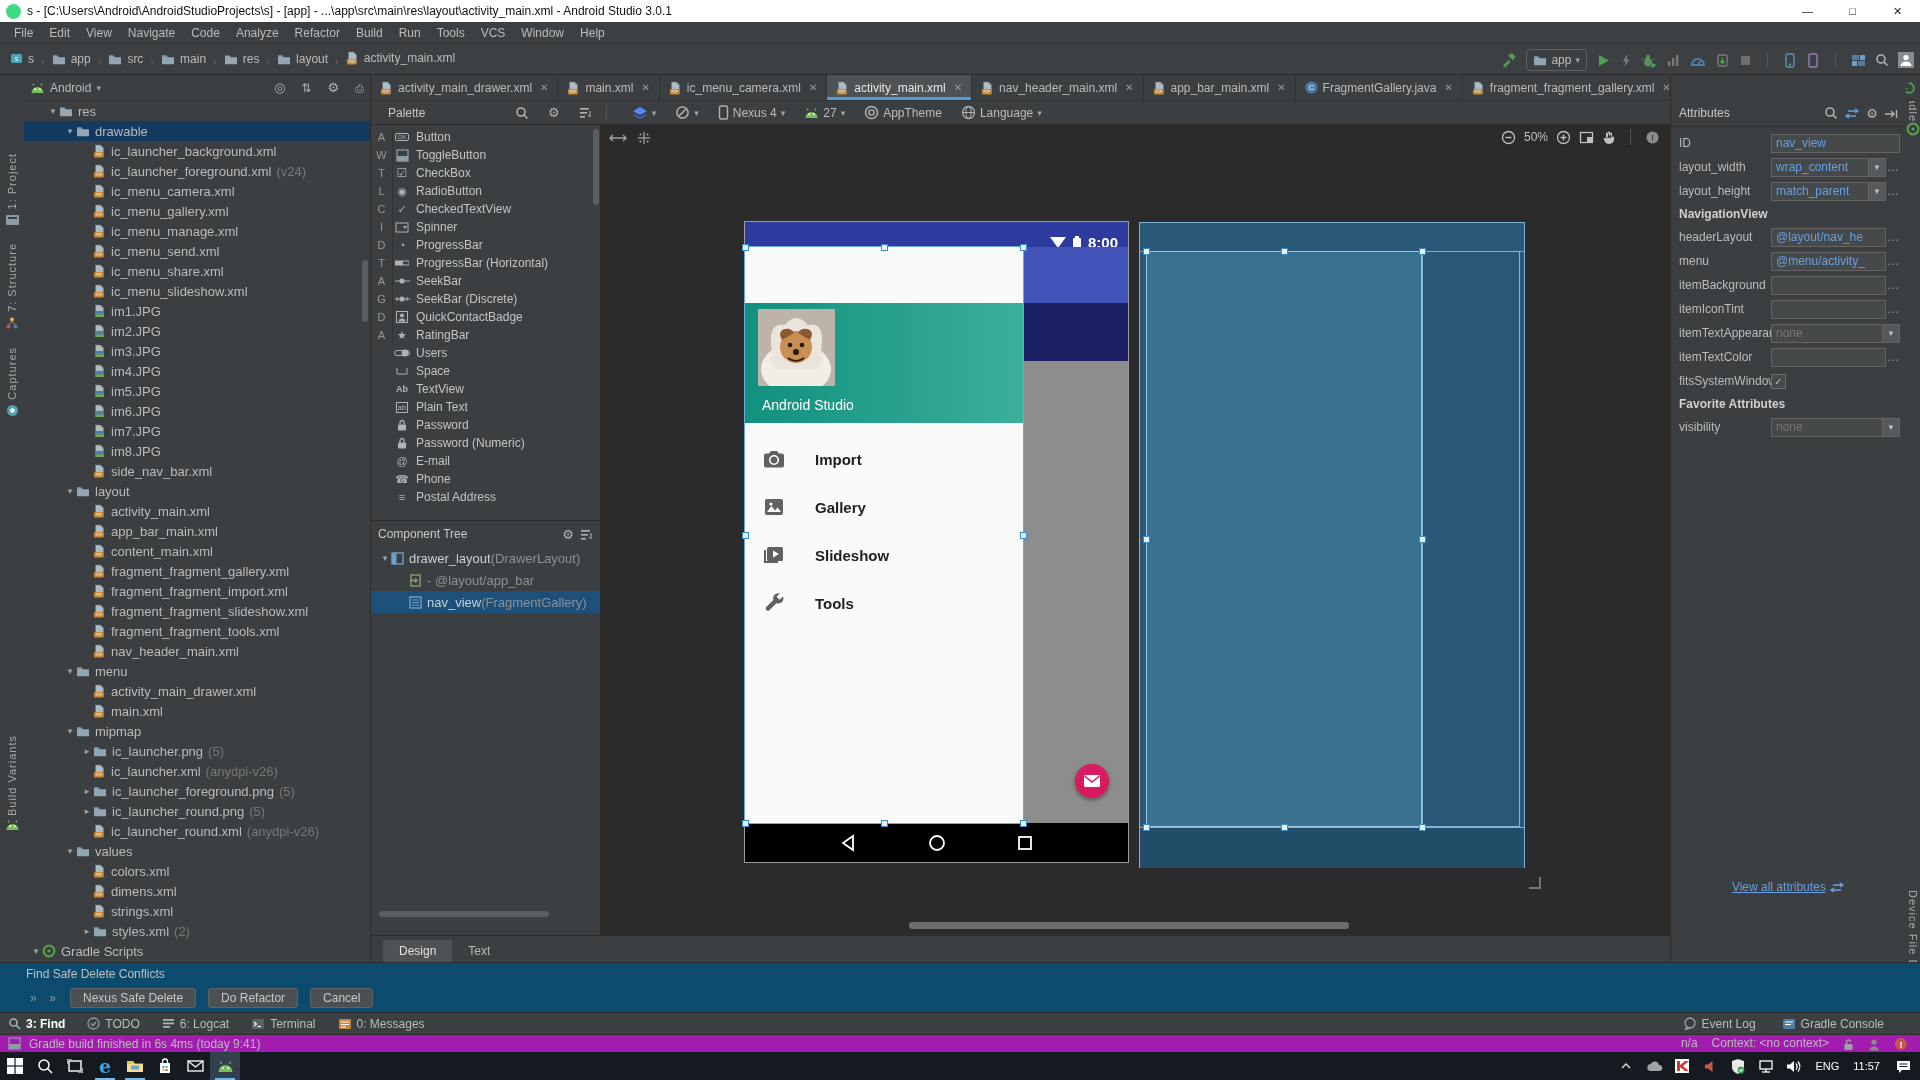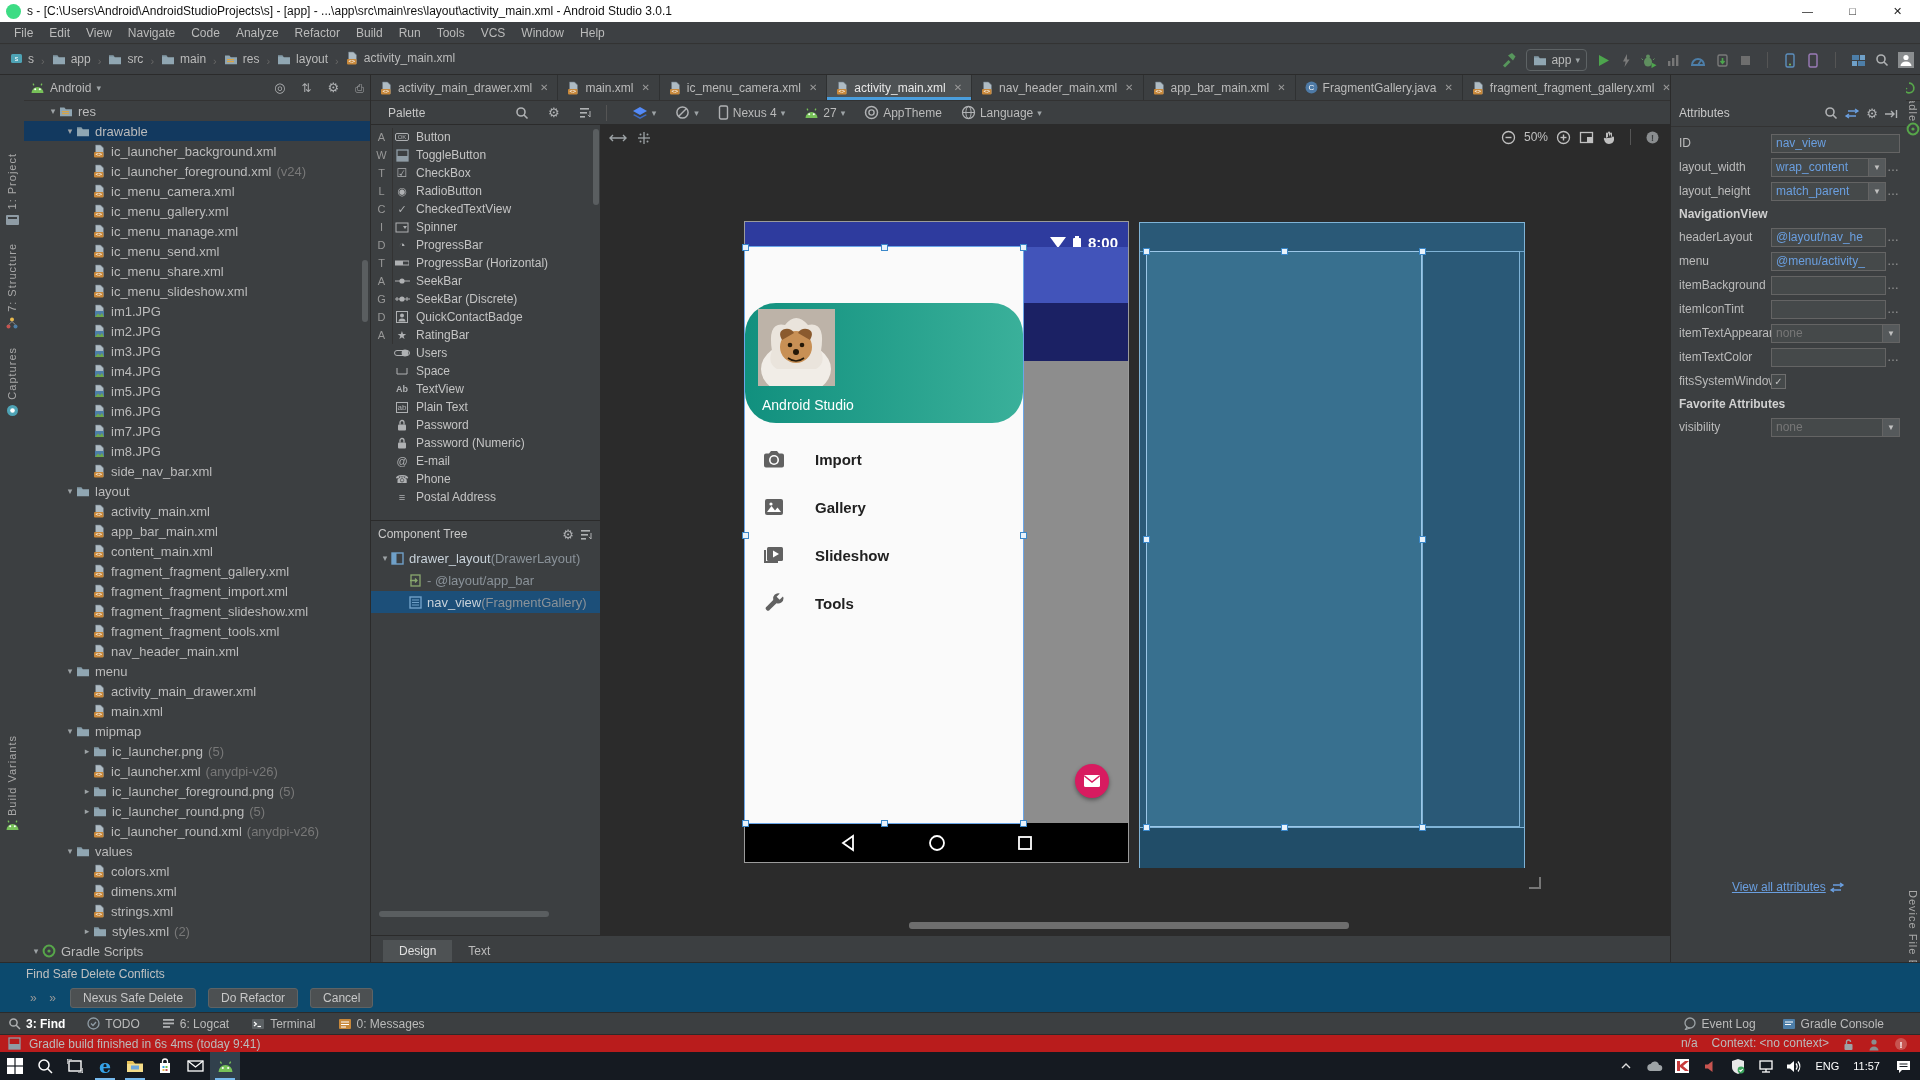--- a/index.html
+++ b/index.html
@@ -133,21 +133,21 @@
   
   .findpanel{position:absolute;left:0;top:962px;width:1920px;height:50px;background:#0c4a6e;border-top:1px solid #2B2B2B;box-sizing:border-box;}
   .fp-title{height:21px;display:flex;align-items:center;padding-left:26px;color:#C0C0C0;}
   .fp-btnrow{height:27px;display:flex;align-items:center;gap:12px;padding-left:30px;}
   .fp-chev{color:#999;letter-spacing:2px;}
   .btn{background:#4C5052;border:1px solid #5E6365;border-radius:3px;color:#C8C8C8;padding:2px 12px;font-size:12px;}
   .twbar{position:absolute;left:0;top:1012px;width:1920px;height:22px;background:#3C3F41;border-top:1px solid #2B2B2B;display:flex;align-items:center;padding:0 8px;box-sizing:border-box;gap:22px;}
   .tw-item{display:inline-flex;align-items:center;gap:5px;color:#BBBBBB;}
   .tw-item.active{color:#FFFFFF;font-weight:bold;}
   .tw-right{margin-left:auto;display:inline-flex;gap:26px;padding-right:28px;}
-  .statusbar{position:absolute;left:0;top:1034px;width:1920px;height:18px;background:#b91c1c;border-top:1px solid #2B2B2B;display:flex;align-items:center;padding:0 8px;box-sizing:border-box;color:#BBBBBB;}
+  .statusbar{position:absolute;left:0;top:1034px;width:1920px;height:18px;background:#a21caf;border-top:1px solid #2B2B2B;display:flex;align-items:center;padding:0 8px;box-sizing:border-box;color:#BBBBBB;}
   .sb-right{margin-left:auto;display:inline-fl ex;display:flex;align-items:center;gap:14px;padding-right:4px;}
 
   
   .taskbar{position:absolute;left:0;top:1052px;width:1920px;height:28px;background:#151A21;display:flex;align-items:center;color:#FFF;}
   .tb-ic{width:30px;height:28px;display:flex;align-items:center;justify-content:center;position:relative;}
   .tb-ic.run::after{content:"";position:absolute;left:5px;right:5px;bottom:0;height:2px;background:#76B9ED;}
   .tb-ic.activeapp{background:#31404C;}
   .tb-tray{margin-left:auto;display:flex;align-items:center;gap:6px;padding-right:4px;}
   .tb-txt{font-size:11px;color:#FFF;padding:0 4px;}
 </style>
@@ -1410,21 +1410,21 @@
             </svg>
           </span>
         <span>8:00</span>
       </div>
       <div class="ph-appbar" id="ph-appbar" style="background: rgb(66, 84, 186);">
         <span class="ph-title">Изображения с цитатами</span>
       </div>
       <div class="ph-dark" id="ph-dark" style="background: rgb(27, 33, 100);"></div>
       <div class="ph-grey"></div>
       <div class="drawer">
-        <div class="dr-header" id="dr-header" style="background: linear-gradient(90deg, rgb(17, 144, 126), rgb(58, 176, 154)); border-radius: 31px;">
+        <div class="dr-header" id="dr-header" style="background: linear-gradient(90deg, rgb(17, 144, 126), rgb(58, 176, 154));">
           <div class="dr-avatar" id="dr-avatar"><svg width="77" height="77" viewBox="0 0 77 77">
                 <rect width="77" height="77" fill="#BDB3A8"></rect>
                 <ellipse cx="38" cy="60" rx="35" ry="26" fill="#F1EDE7"></ellipse>
                 <path d="M14 42 Q9 12 27 16 Q38 2 50 16 Q68 12 63 42 Q68 54 58 60 L19 60 Q9 54 14 42" fill="#EAE4DC"></path>
                 <circle cx="38" cy="38" r="16" fill="#C89055"></circle>
                 <path d="M24 31q-5-9 3-11 6-1 9 4" fill="#8A5A2E"></path>
                 <path d="M52 31q5-9-3-11-6-1-9 4" fill="#8A5A2E"></path>
                 <circle cx="32" cy="36" r="2.3" fill="#241808"></circle>
                 <circle cx="44" cy="36" r="2.3" fill="#241808"></circle>
                 <circle cx="38" cy="43" r="3" fill="#241808"></circle>

